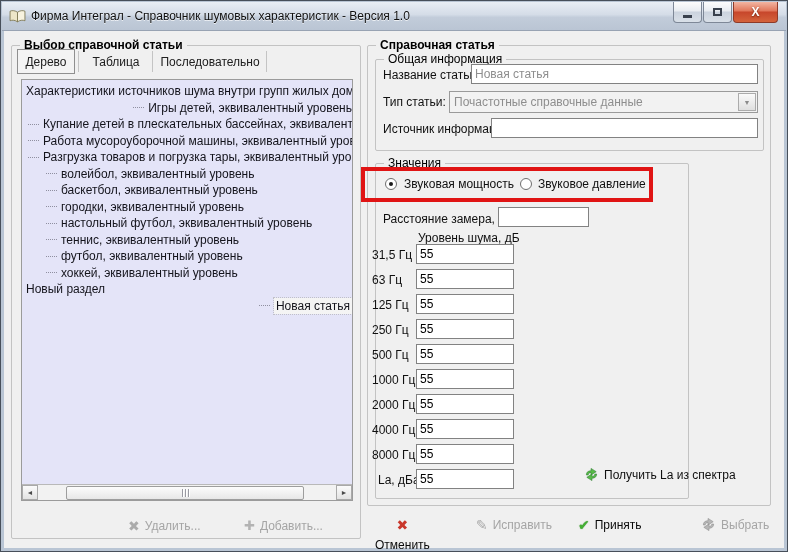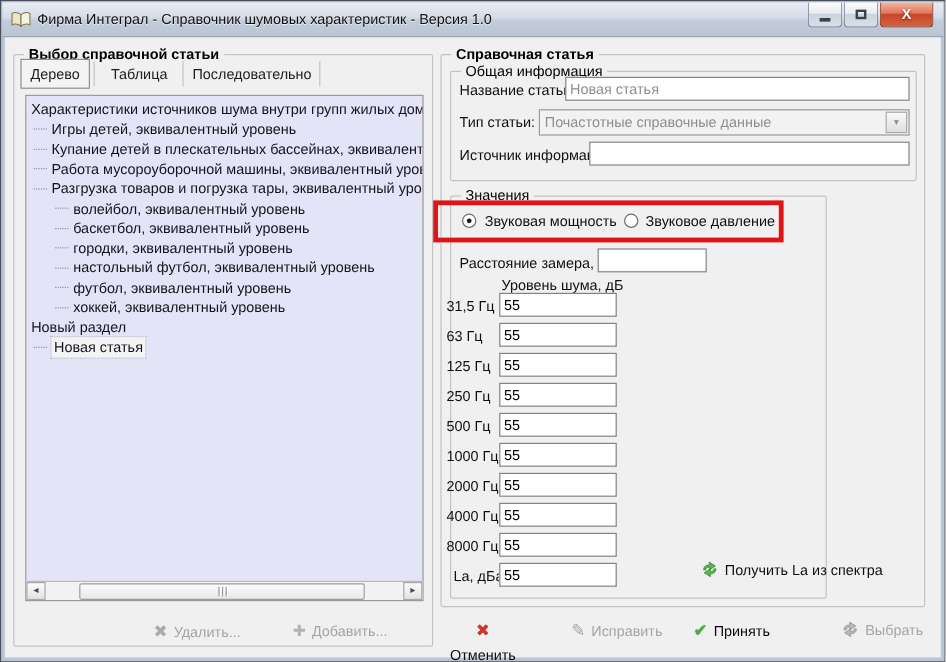--- a/index.html
+++ b/index.html
@@ -40,21 +40,21 @@
   .tab { position:absolute; top:48px; height:25px; font-size:12px; display:flex; align-items:center; justify-content:center; cursor:pointer; color:#202020; }
   .tab.active { border:1px solid #8F8F8F; background:#F3F3F3; }
   .tab-sep { position:absolute; top:50px; width:1px; height:21px; background:#C4C4C4; }
   
   .tree {
     position:absolute; left:20px; top:78px; width:332px; height:422px;
     background:#E4E4F8; border:1px solid #9B9B9B; overflow:hidden; font-size:12px;
   }
   .titem { height:16.5px; line-height:16.5px; white-space:nowrap; display:flex; align-items:center; cursor:default; color:#14141c; }
   .titem.lvl0 { padding-left:4px; }
-  .titem.lvl1 { padding-left:6px; }
+  .titem.lvl1 { padding-left:6px;justify-content:flex-end; }
   .titem.lvl2 { padding-left:24px; }
   .conn { display:inline-block; width:11px; border-top:1px dotted #8f8fa0; margin-right:4px; flex:0 0 auto; }
   .expander {
     display:inline-flex; width:9px; height:9px; border:1px solid #848496; background:#fff;
     align-items:center; justify-content:center; margin-right:4px; flex:0 0 auto; cursor:pointer;
   }
   .expander::before { content:"−"; font-size:9px; line-height:1; color:#222; margin-top:-1px; }
   .tlabel { overflow:hidden; }
   .tlabel.selected { background:#F4F4F4; outline:1px dotted #c0c0c8; padding:0 2px; }
   
@@ -155,20 +155,24 @@
         <span class="conn"></span>
         <span class="tlabel">баскетбол, эквивалентный уровень</span>
       </div>
     <div class="titem lvl2">
         <span class="conn"></span>
         <span class="tlabel">городки, эквивалентный уровень</span>
       </div>
     <div class="titem lvl2">
         <span class="conn"></span>
         <span class="tlabel">настольный футбол, эквивалентный уровень</span>
+      </div>
+    <div class="titem lvl2">
+        <span class="conn"></span>
+        <span class="tlabel">теннис, эквивалентный уровень</span>
       </div>
     <div class="titem lvl2">
         <span class="conn"></span>
         <span class="tlabel">футбол, эквивалентный уровень</span>
       </div>
     <div class="titem lvl2">
         <span class="conn"></span>
         <span class="tlabel">хоккей, эквивалентный уровень</span>
       </div>
     <div class="titem lvl0">

